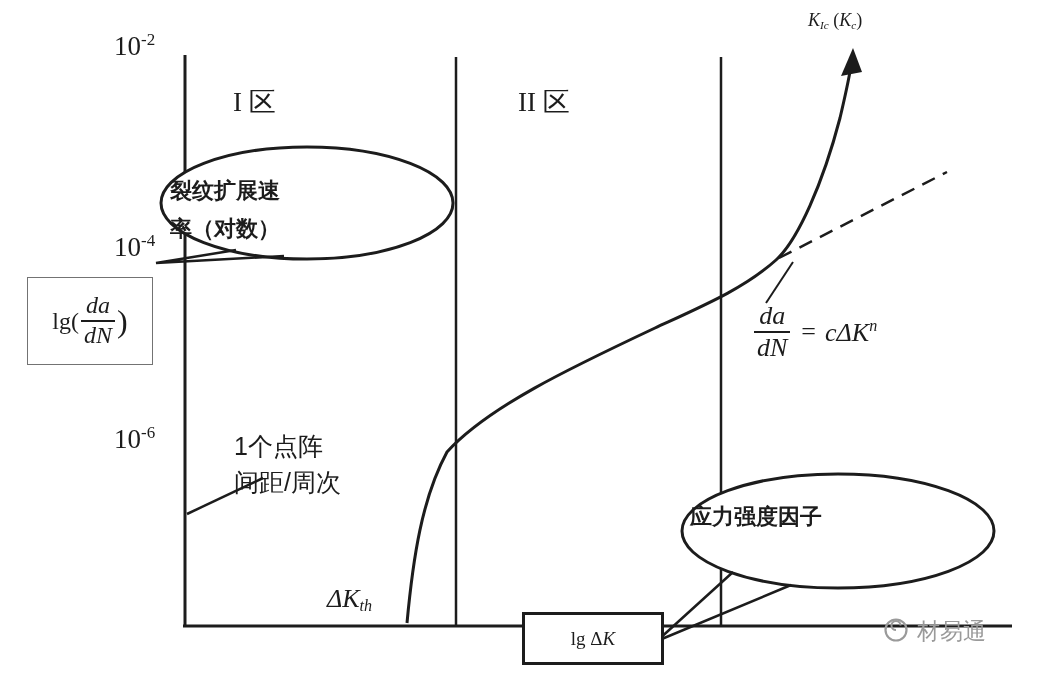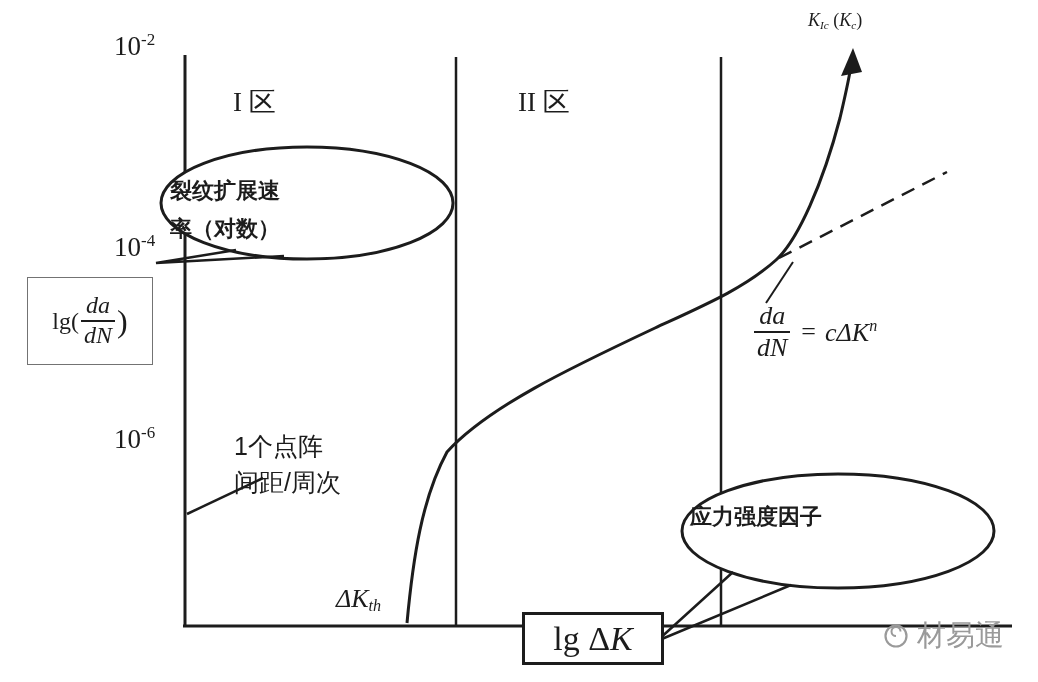--- a/index.html
+++ b/index.html
@@ -22,28 +22,28 @@
   .region-label { font-size:27px; width:120px; }
   .ybox {
     position:absolute; left:27px; top:277px; width:124px; height:86px;
     border:1px solid #737373; background:#ffffff;
     display:flex; align-items:center; justify-content:center; font-size:24px;
   }
   .ybox .paren { font-size:32px; }
   .xbox {
     position:absolute; left:522px; top:612px; width:136px; height:47px;
     border:3px solid #1c1c1c; background:#ffffff;
-    display:flex; align-items:center; justify-content:center; font-size:34px;
+    display:flex; align-items:center; justify-content:center; font-size:19px;
   }
   .callout-text { font-size:22px; font-weight:700; line-height:38px; }
   .lattice { font-size:25px; line-height:36px; width:130px; }
   .threshold { font-size:26px; }
   .paris { display:flex; align-items:center; gap:9px; font-size:26px; }
   .kic { font-size:18px; }
-  .watermark { position:absolute; left:882px; top:616px; display:flex; align-items:center; gap:7px; color:#9a9a9a; font-size:29px; }
+  .watermark { position:absolute; left:882px; top:616px; display:flex; gap:7px; color:#9a9a9a; font-size:23px; }
 </style>
 </head>
 <body>
 
 <div class="stage">
 
   <svg class="layer" width="1038" height="682" viewBox="0 0 1038 682">
 
     <path d="M 185 55 L 185 626" stroke="#1c1c1c" stroke-width="3" fill="none"></path>
     <path d="M 183 626 L 1012 626" stroke="#1c1c1c" stroke-width="3" fill="none"></path>
@@ -97,21 +97,21 @@
   <div class="txt callout-text cjk center" style="left:170px; top:172px; width:274px;">
     <div>裂纹扩展速</div>
     <div>率（对数）</div>
   </div>
 
   <div class="txt lattice cjk center" style="left:234px; top:428px;">
     <div>1个点阵</div>
     <div>间距/周次</div>
   </div>
 
-  <div class="txt threshold" style="left:336px; top:584px;">
+  <div class="txt threshold" style="left:327px; top:584px;">
     <span class="it">ΔK</span><span class="sub it">th</span>
   </div>
 
   <div class="txt paris" style="left:752px; top:302px;">
     <span class="frac it">
       <span class="num">da</span>
       <span class="den">dN</span>
     </span>
     <span>=</span>
     <span><span class="it">cΔK</span><span class="sup it">n</span></span>

